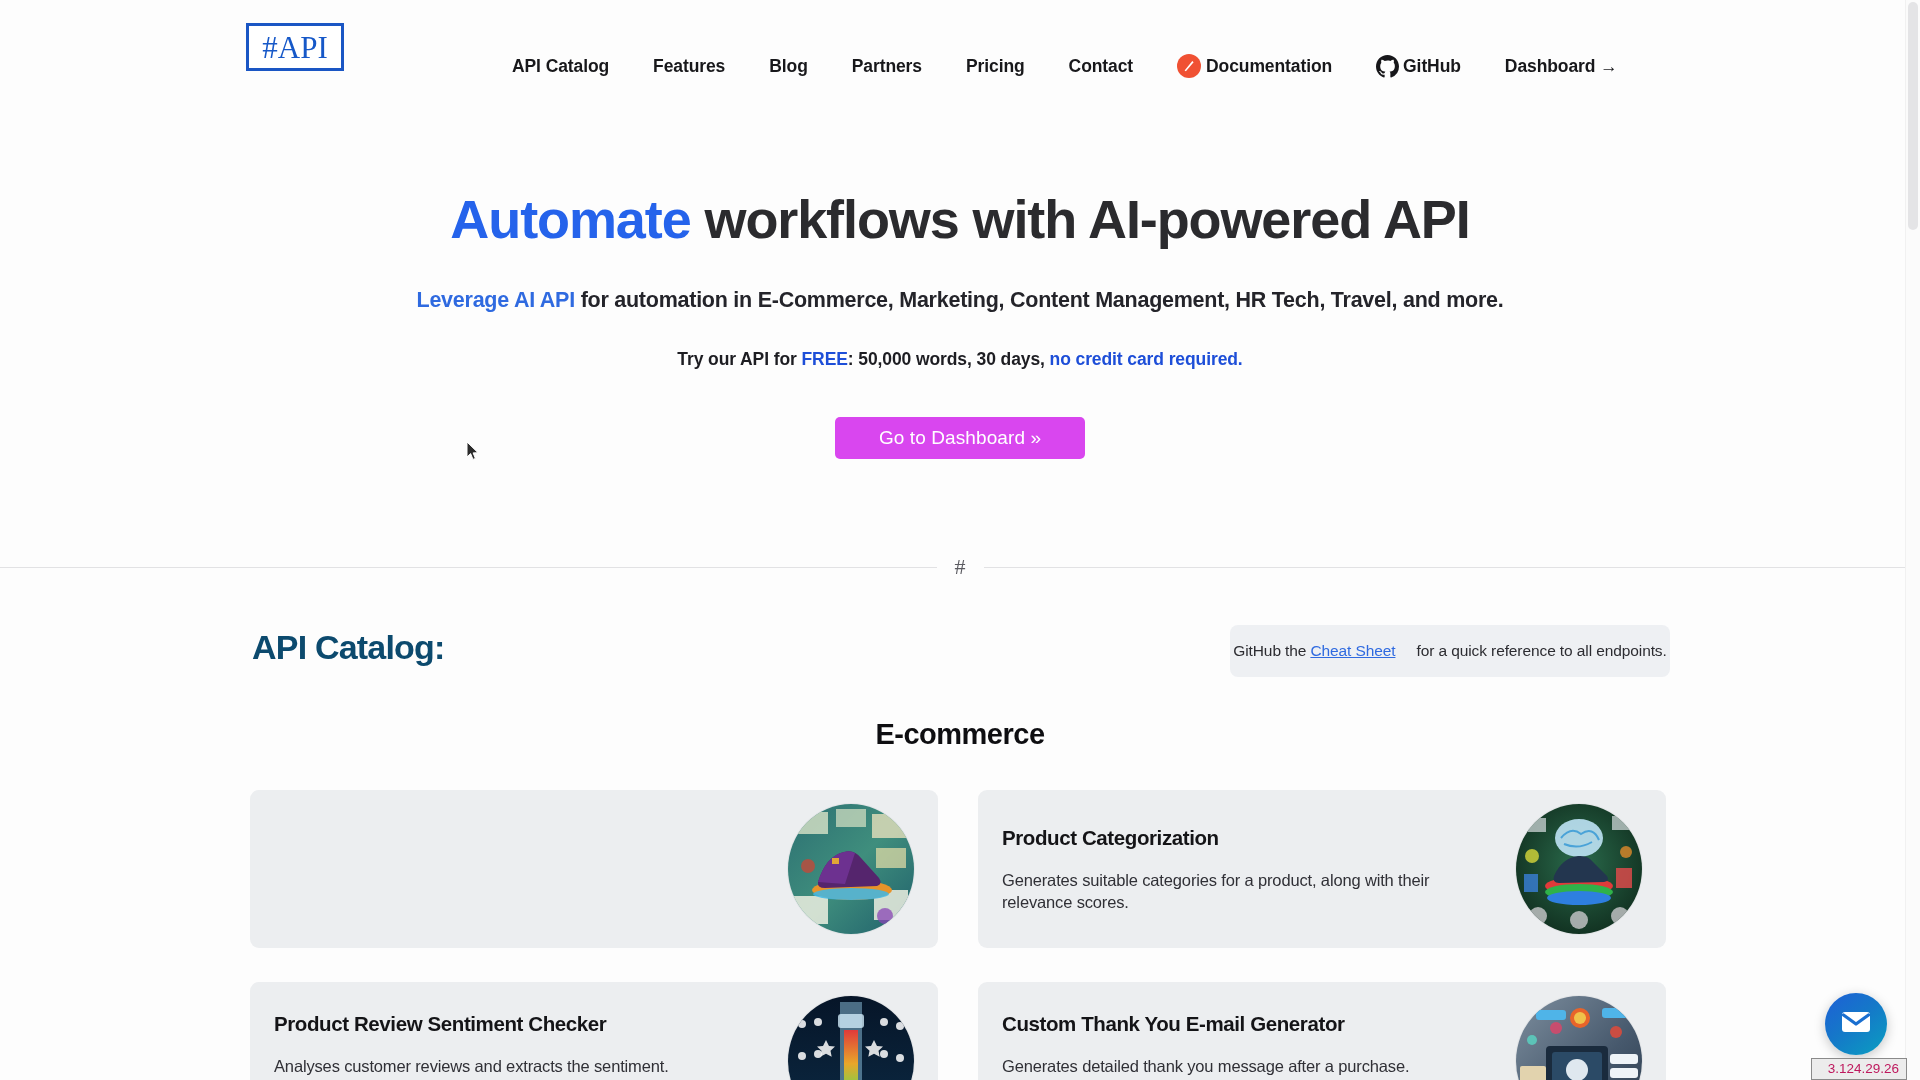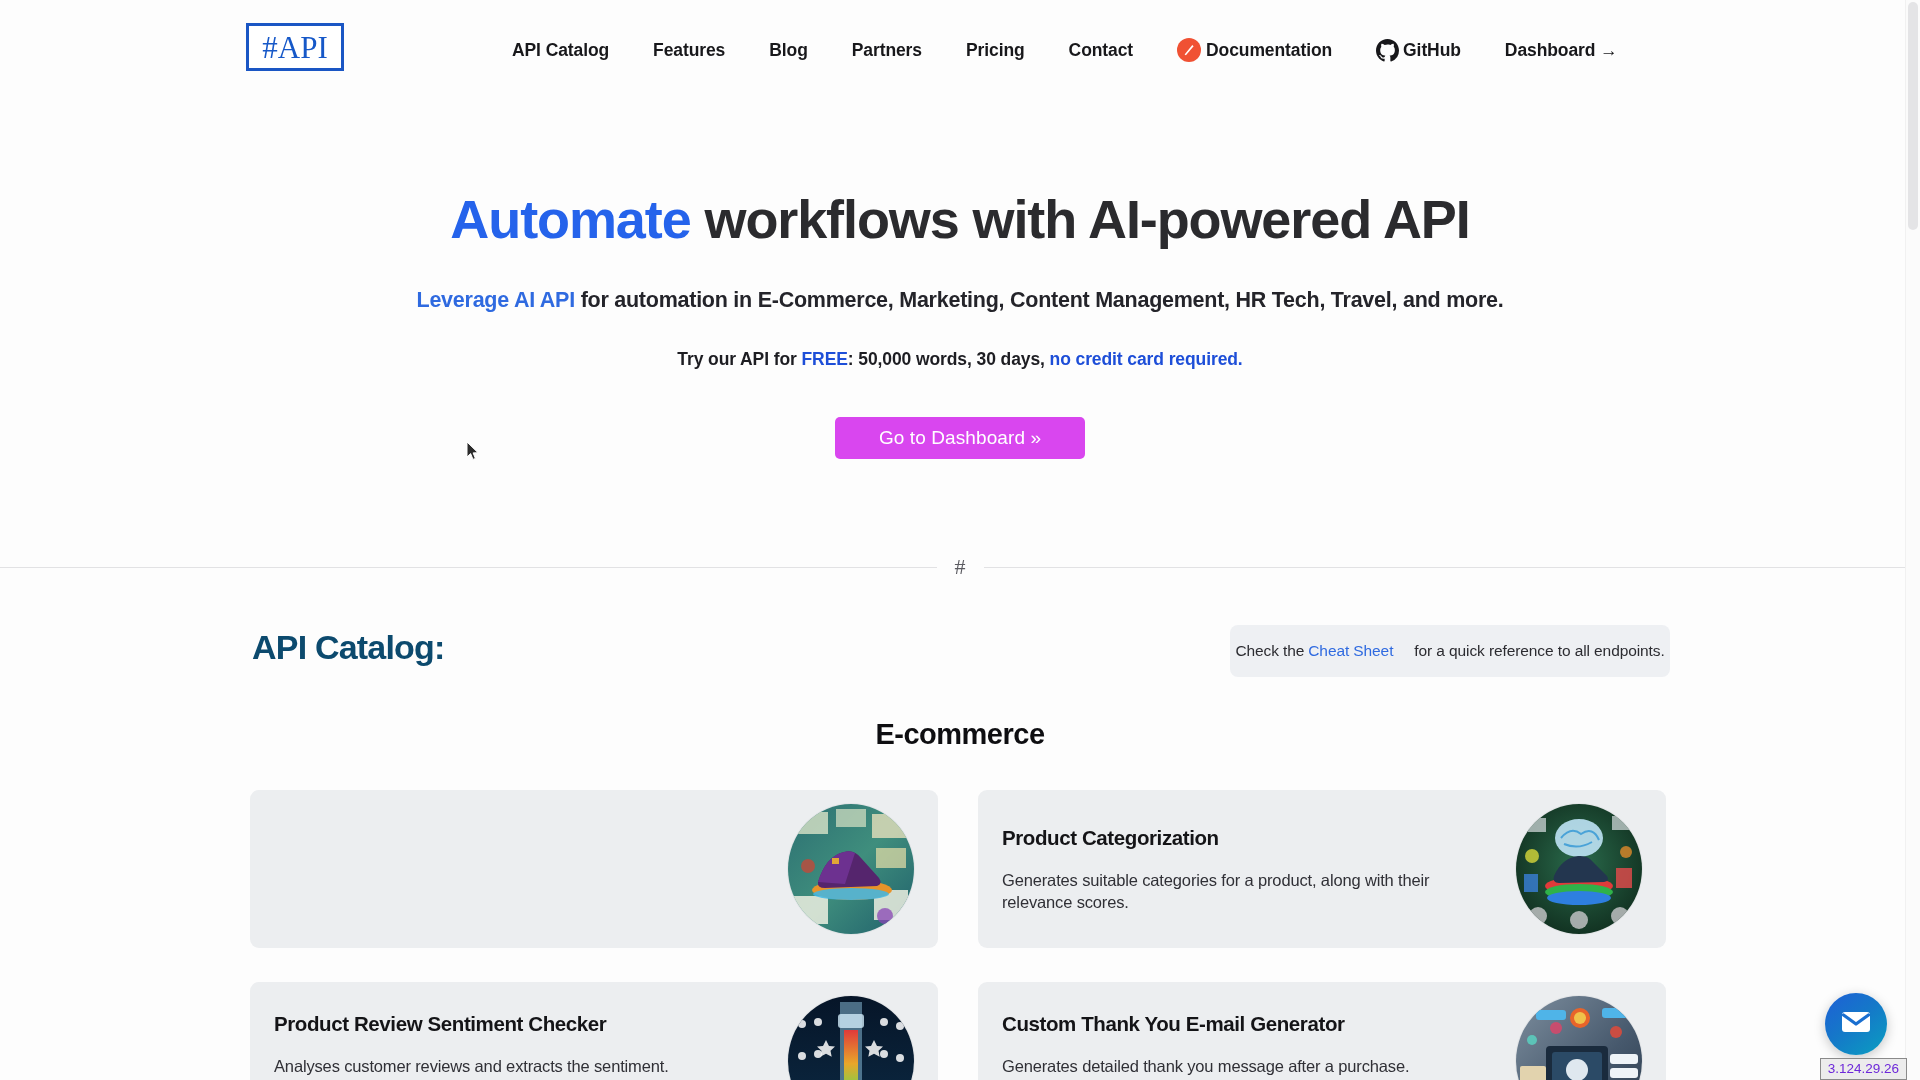--- a/index.html
+++ b/index.html
@@ -30,21 +30,21 @@
     border: 3px solid #1a56c4;
     display: flex; align-items: center; justify-content: center;
     background: #ffffff;
   }
   .logo-text {
     font-family: "Liberation Serif", serif;
     font-size: 31px; font-weight: 400; color: #1658c8;
     letter-spacing: 0px; line-height: 1;
   }
   .nav {
-    position: absolute; left: 490px; top: 0; height: 100px;
+    position: absolute; left: 490px; top: 16px; height: 100px;
     display: flex; align-items: center; gap: 0px;
   }
   .nav-item {
     font-size: 17.5px; font-weight: 700; color: #18181b;
     padding: 0 22px; white-space: nowrap;
     display: flex; align-items: center; gap: 2px;
     cursor: pointer; text-decoration: none;
     letter-spacing: -0.1px;
   }
   .doc-icon {
@@ -135,21 +135,21 @@
   .cheat-box {
     position: absolute; right: 0px; top: 25px;
     width: 440px; height: 52px;
     background: #eef0f3;
     border-radius: 8px;
     display: flex; align-items: center; justify-content: center;
     font-size: 15.5px; color: #2c2c31;
     letter-spacing: -0.1px;
   }
   .cheat-box a {
-    color: #2f6ae0; margin: 0 21px 0 4px;
+    color: #2f6ae0; text-decoration: underline; margin: 0 21px 0 4px;
   }
   .section-title {
     text-align: center;
     font-size: 29px; font-weight: 700; color: #0e0e11;
     margin-top: 48px;
     letter-spacing: -0.5px;
   }
 
   .cards {
     width: 1420px; margin: 0 auto;
@@ -195,22 +195,22 @@
     width: 62px; height: 62px; border-radius: 50%;
     background: linear-gradient(140deg, #1e5fd6 0%, #1577c9 45%, #0a9fc0 100%);
     display: flex; align-items: center; justify-content: center;
     box-shadow: 0 3px 12px rgba(0,0,0,0.22);
     cursor: pointer; z-index: 40;
   }
   .ip-badge {
     position: absolute; right: 13px; bottom: 0px;
     background: #ececec;
     border: 1px solid #8a8a8a;
-    padding: 2px 7px 3px 7px;
-    font-size: 13.5px; color: #6d28d9;
+    padding: 2px 7px 3px 16px;
+    font-size: 13.5px; color: #be185d;
     font-family: "Liberation Sans", sans-serif;
     z-index: 45;
     letter-spacing: 0px;
   }
 
   
   .cursor {
     position: absolute; left: 466px; top: 441px;
     width: 14px; height: 20px;
     z-index: 60; pointer-events: none;
@@ -322,21 +322,21 @@
     <div class="line"></div>
     <span class="hash">#</span>
     <div class="line"></div>
   </div>
 
   <div class="catalog">
 
     <div class="catalog-head">
       <h2 class="catalog-title">API Catalog:</h2>
       <div class="cheat-box">
-        <span>Check the </span>
+        <span>GitHub the </span>
           <a>Cheat Sheet </a>
           <span>for a quick reference to all endpoints.</span>
       </div>
     </div>
 
     <h3 class="section-title">E-commerce</h3>
 
     <div class="cards">
 
       <div class="card">

